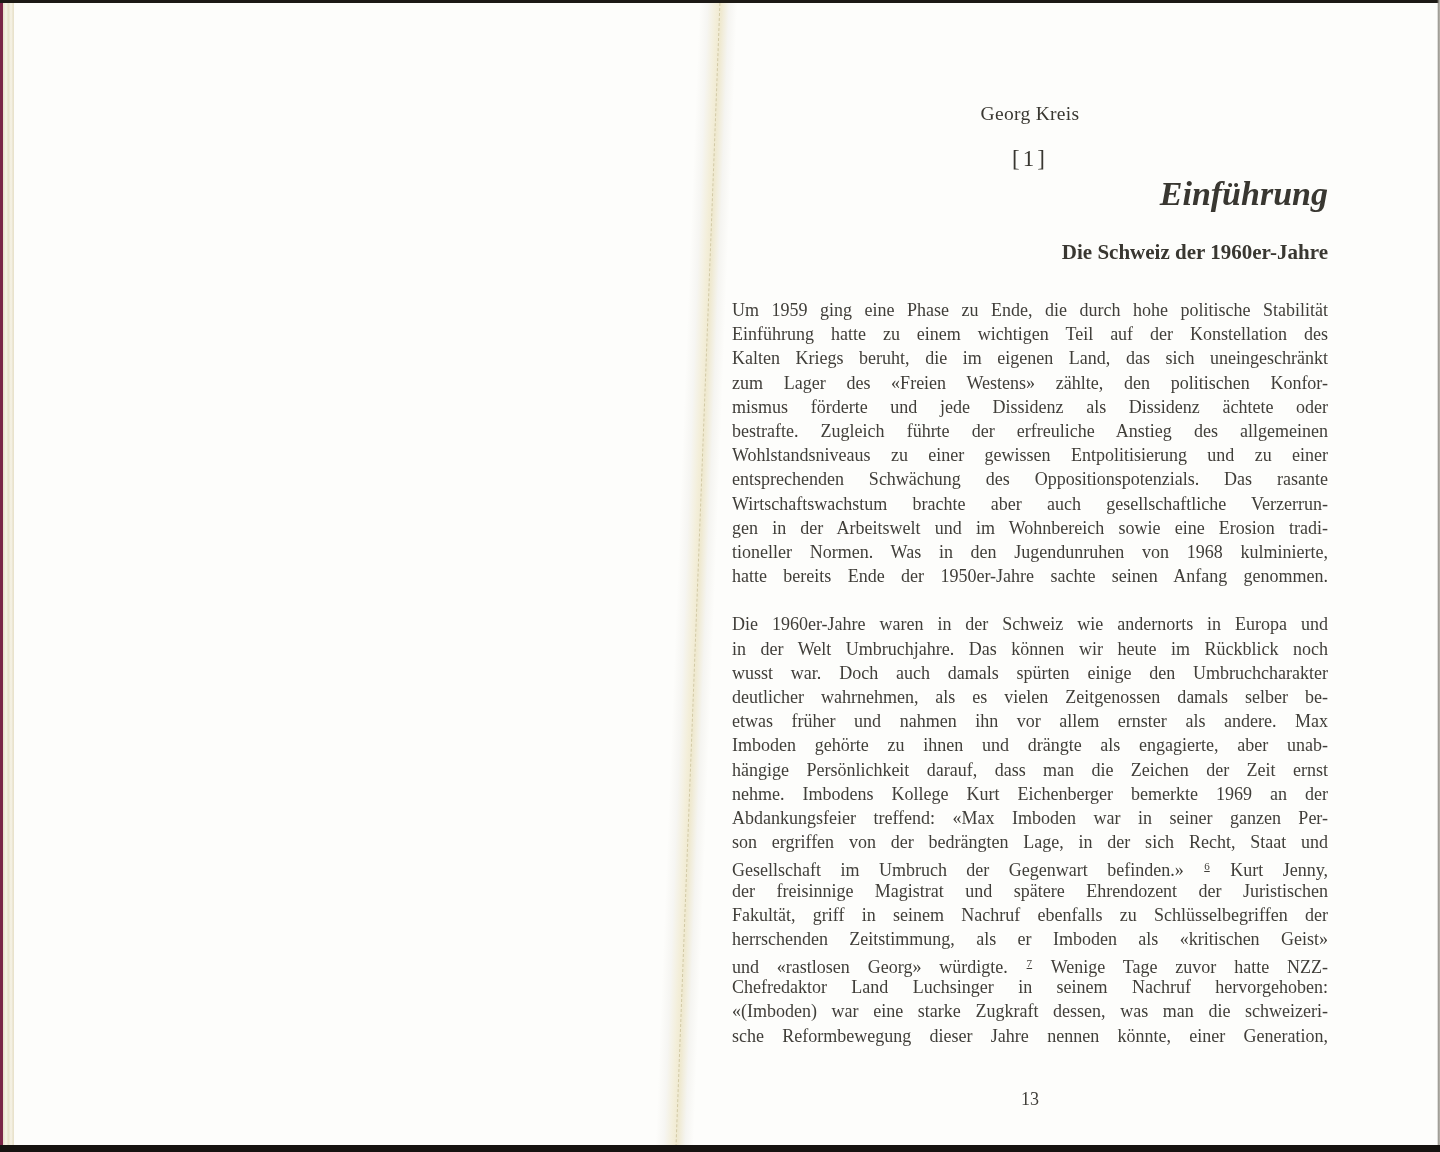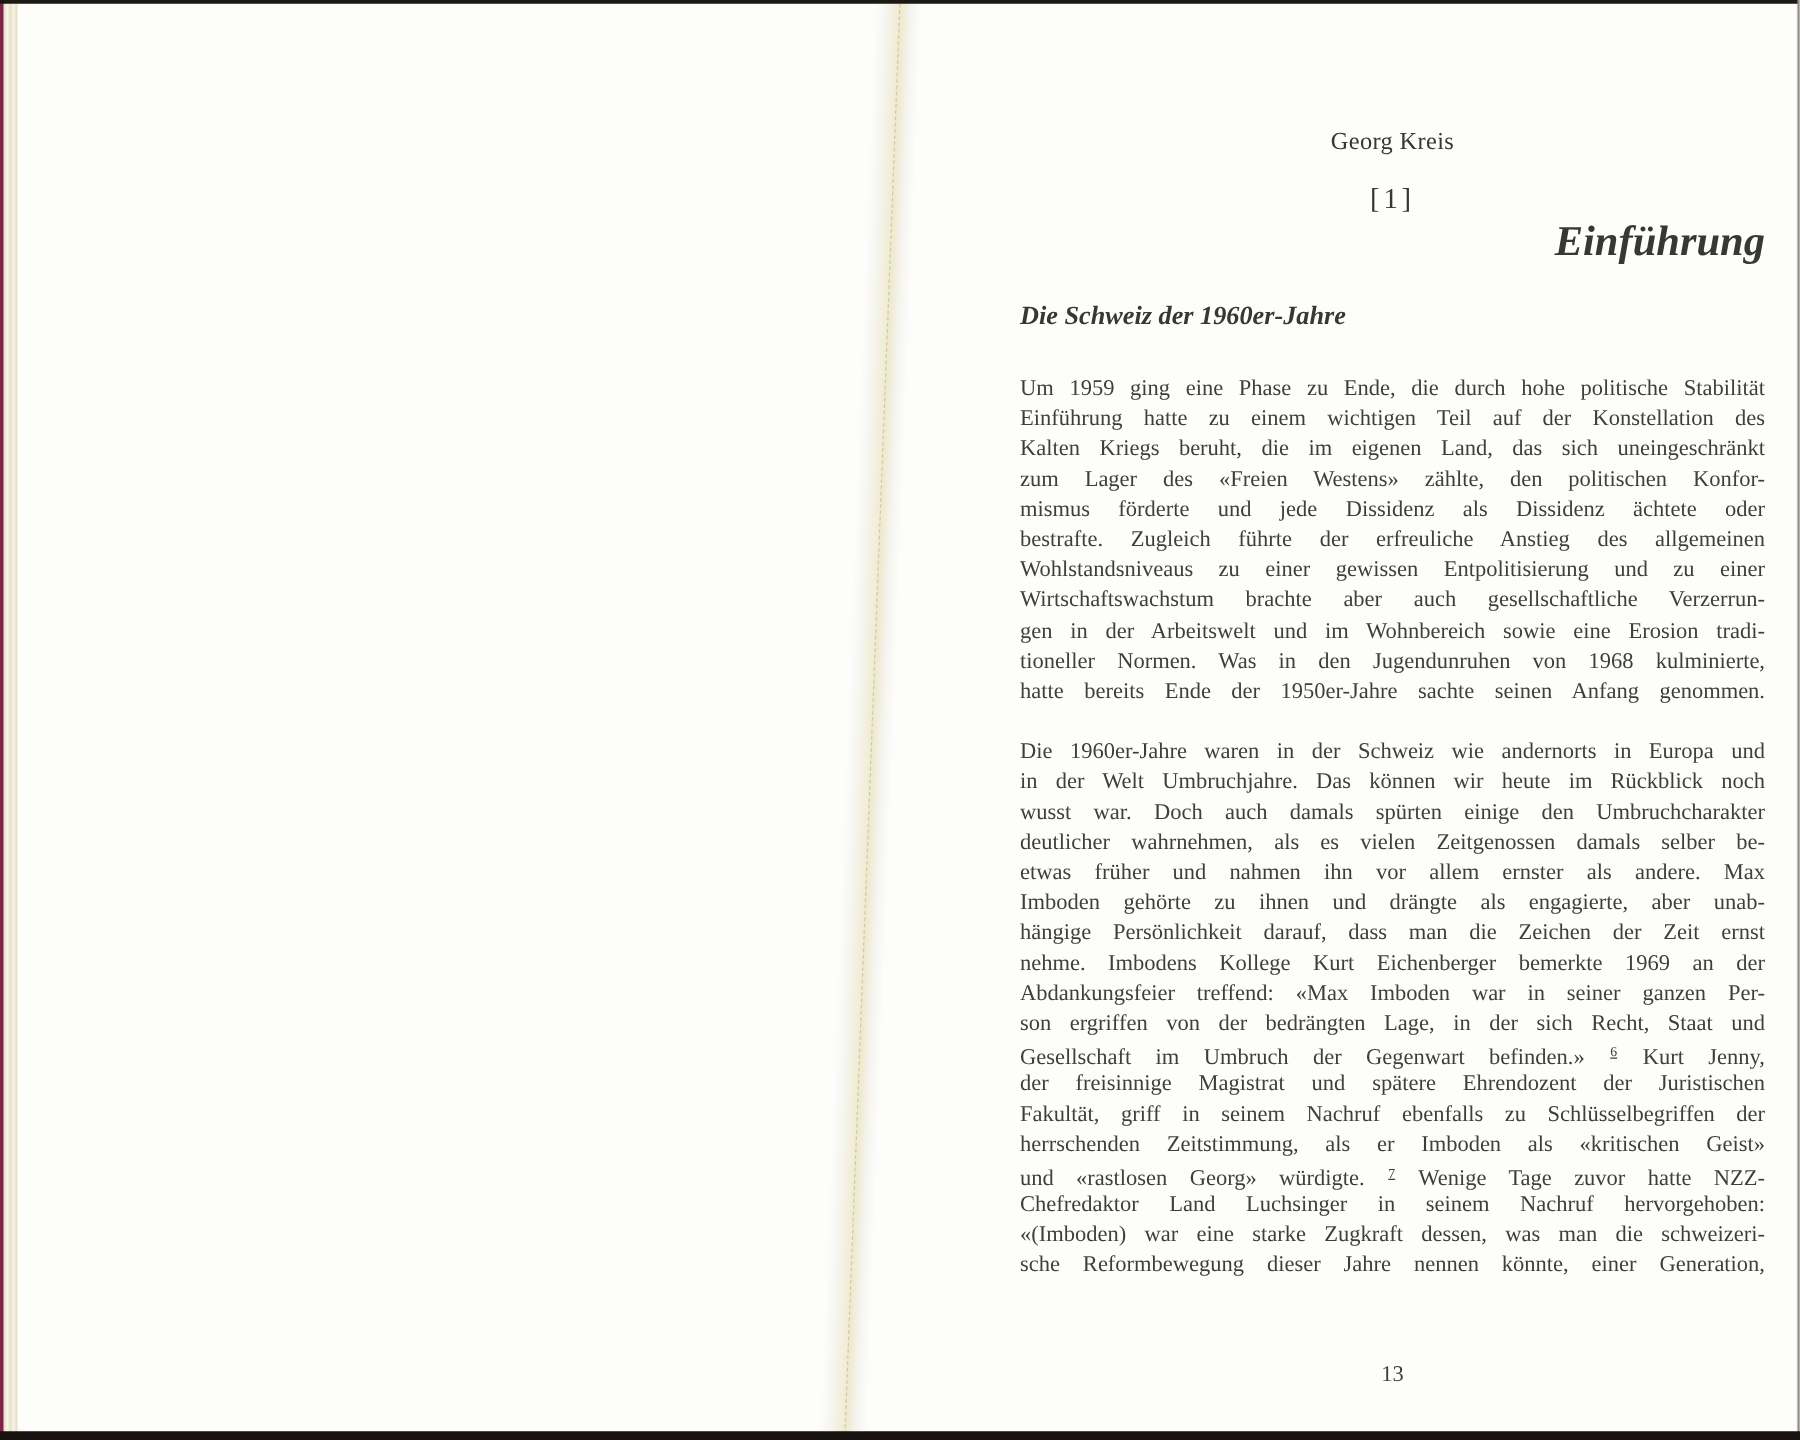--- a/index.html
+++ b/index.html
@@ -74,43 +74,43 @@
     border-left: 1px dashed rgba(185,175,130,0.55);
   }
 
   .right-page {
     position: absolute; left: 738px; top: 3px; bottom: 7px; right: 3px;
     background: var(--paper);
   }
 
   
   .text-col {
-    position: absolute; left: 816px; top: 0; width: 596px; height: 847px;
+    position: absolute; left: 732px; top: 0; width: 596px; height: 847px;
     color: var(--ink); z-index: 3;
   }
   .author {
     position: absolute; top: 103px; left: 0; width: 100%;
     text-align: center; font-size: 19.5px; letter-spacing: 0.3px;
     color: var(--heading-ink);
   }
   .chapter-number {
     position: absolute; top: 146px; left: 0; width: 100%;
     text-align: center; font-size: 23px; letter-spacing: 3px;
     color: var(--heading-ink);
   }
   .chapter-title {
     position: absolute; top: 172px; left: 0; width: 100%;
     text-align: right; font-size: 34px; line-height: 44px;
     font-weight: bold; font-style: italic;
     color: var(--heading-ink);
   }
   .section-title {
     position: absolute; top: 240px; left: 0; width: 100%;
-    text-align: left; font-size: 21px;
-    font-weight: bold; font-style: italic;
+    text-align: right; font-size: 21px;
+    font-weight: bold; 
     color: var(--heading-ink);
   }
 
   .body-text {
     position: absolute; top: 298px; left: 0; width: 100%;
     font-size: 18px; line-height: 24.2px;
   }
   .para + .para { margin-top: 24.2px; }
   .line {
     height: 24.2px;
@@ -152,20 +152,21 @@
   <h2 class="section-title">Die Schweiz der 1960er-Jahre</h2>
   <div class="body-text">
       <div class="para">
         <div class="line"><span>Um 1959 ging eine Phase zu Ende, die durch hohe politische Stabilität</span></div>
         <div class="line"><span>Einführung hatte zu einem wichtigen Teil auf der Konstellation des</span></div>
         <div class="line"><span>Kalten Kriegs beruht, die im eigenen Land, das sich uneingeschränkt</span></div>
         <div class="line"><span>zum Lager des «Freien Westens» zählte, den politischen Konfor-</span></div>
         <div class="line"><span>mismus förderte und jede Dissidenz als Dissidenz ächtete oder</span></div>
         <div class="line"><span>bestrafte. Zugleich führte der erfreuliche Anstieg des allgemeinen</span></div>
         <div class="line"><span>Wohlstandsniveaus zu einer gewissen Entpolitisierung und zu einer</span></div>
+        <div class="line"><span>entsprechenden Schwächung des Oppositionspotenzials. Das rasante</span></div>
         <div class="line"><span>Wirtschaftswachstum brachte aber auch gesellschaftliche Verzerrun-</span></div>
         <div class="line"><span>gen in der Arbeitswelt und im Wohnbereich sowie eine Erosion tradi-</span></div>
         <div class="line"><span>tioneller Normen. Was in den Jugendunruhen von 1968 kulminierte,</span></div>
         <div class="line"><span>hatte bereits Ende der 1950er-Jahre sachte seinen Anfang genommen.</span></div>
       </div>
       <div class="para">
         <div class="line"><span>Die 1960er-Jahre waren in der Schweiz wie andernorts in Europa und</span></div>
         <div class="line"><span>in der Welt Umbruchjahre. Das können wir heute im Rückblick noch</span></div>
         <div class="line"><span>wusst war. Doch auch damals spürten einige den Umbruchcharakter</span></div>
         <div class="line"><span>deutlicher wahrnehmen, als es vielen Zeitgenossen damals selber be-</span></div>

